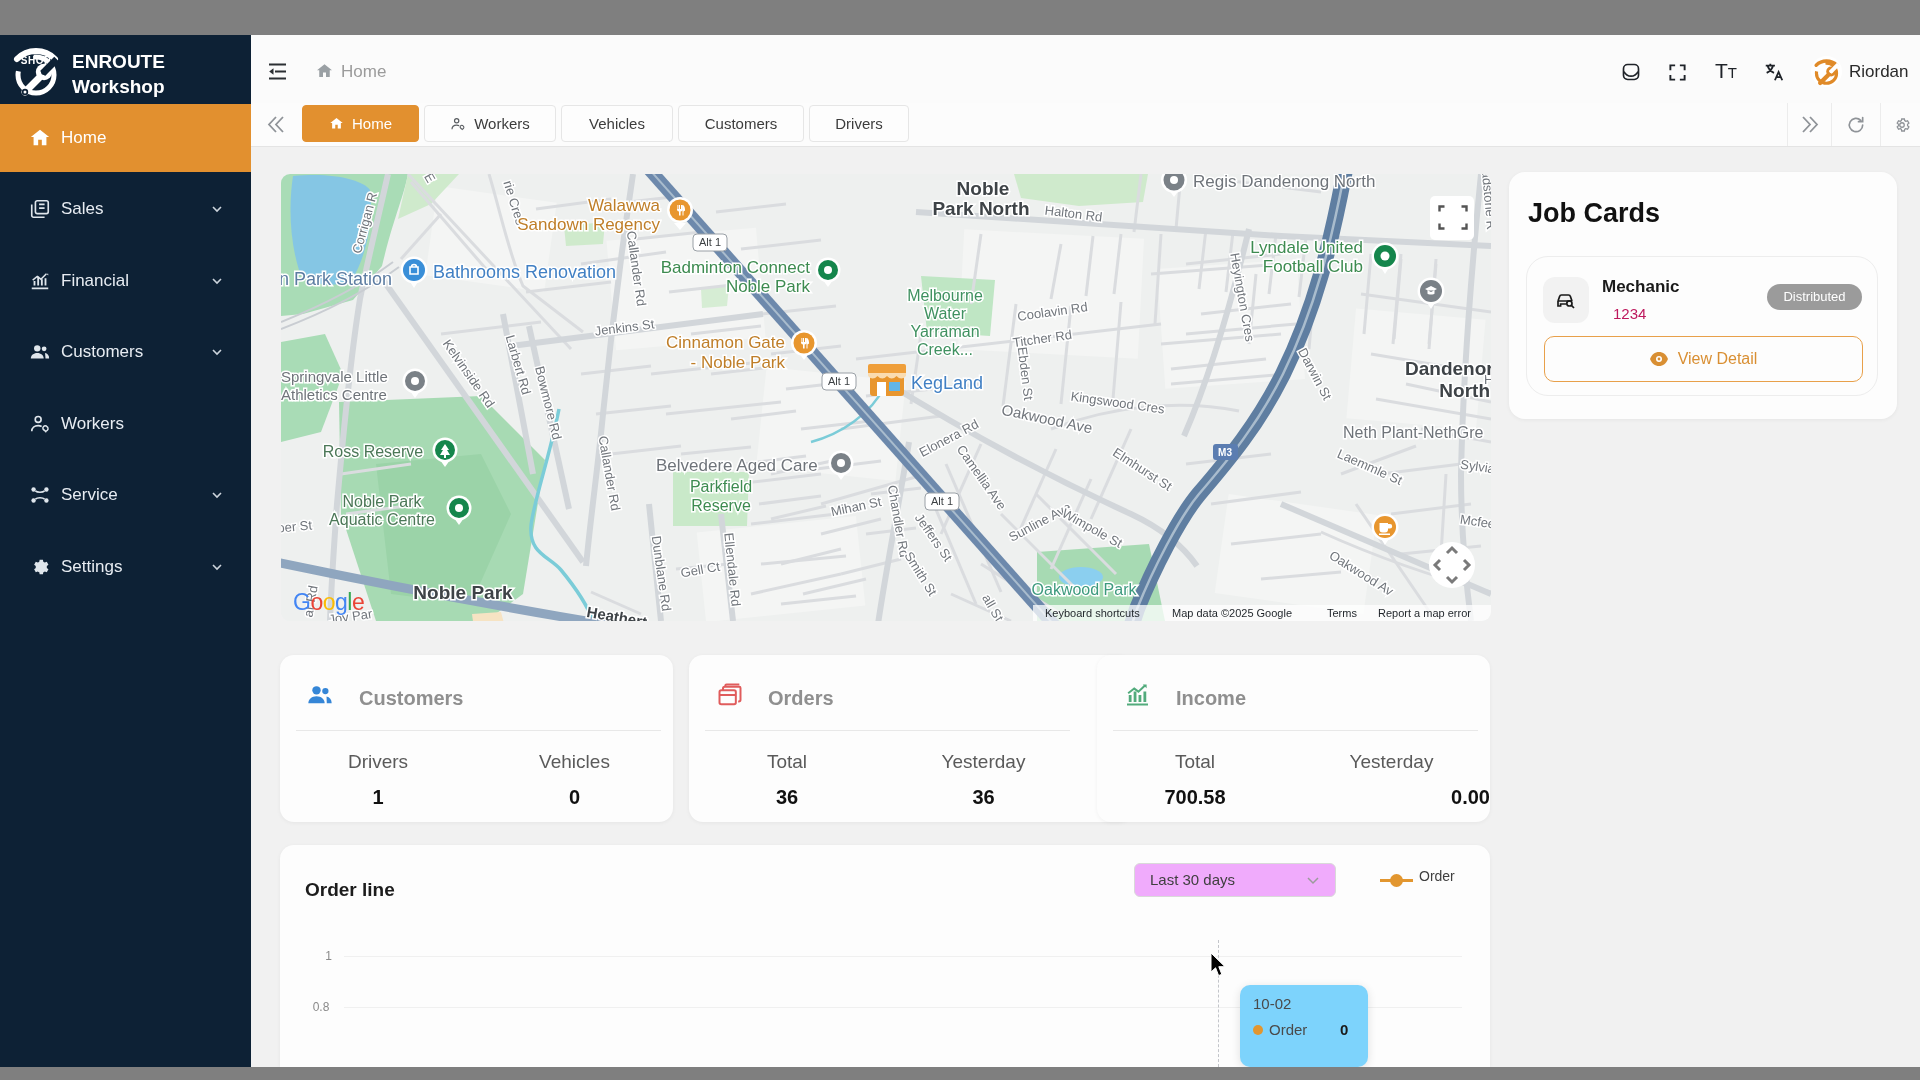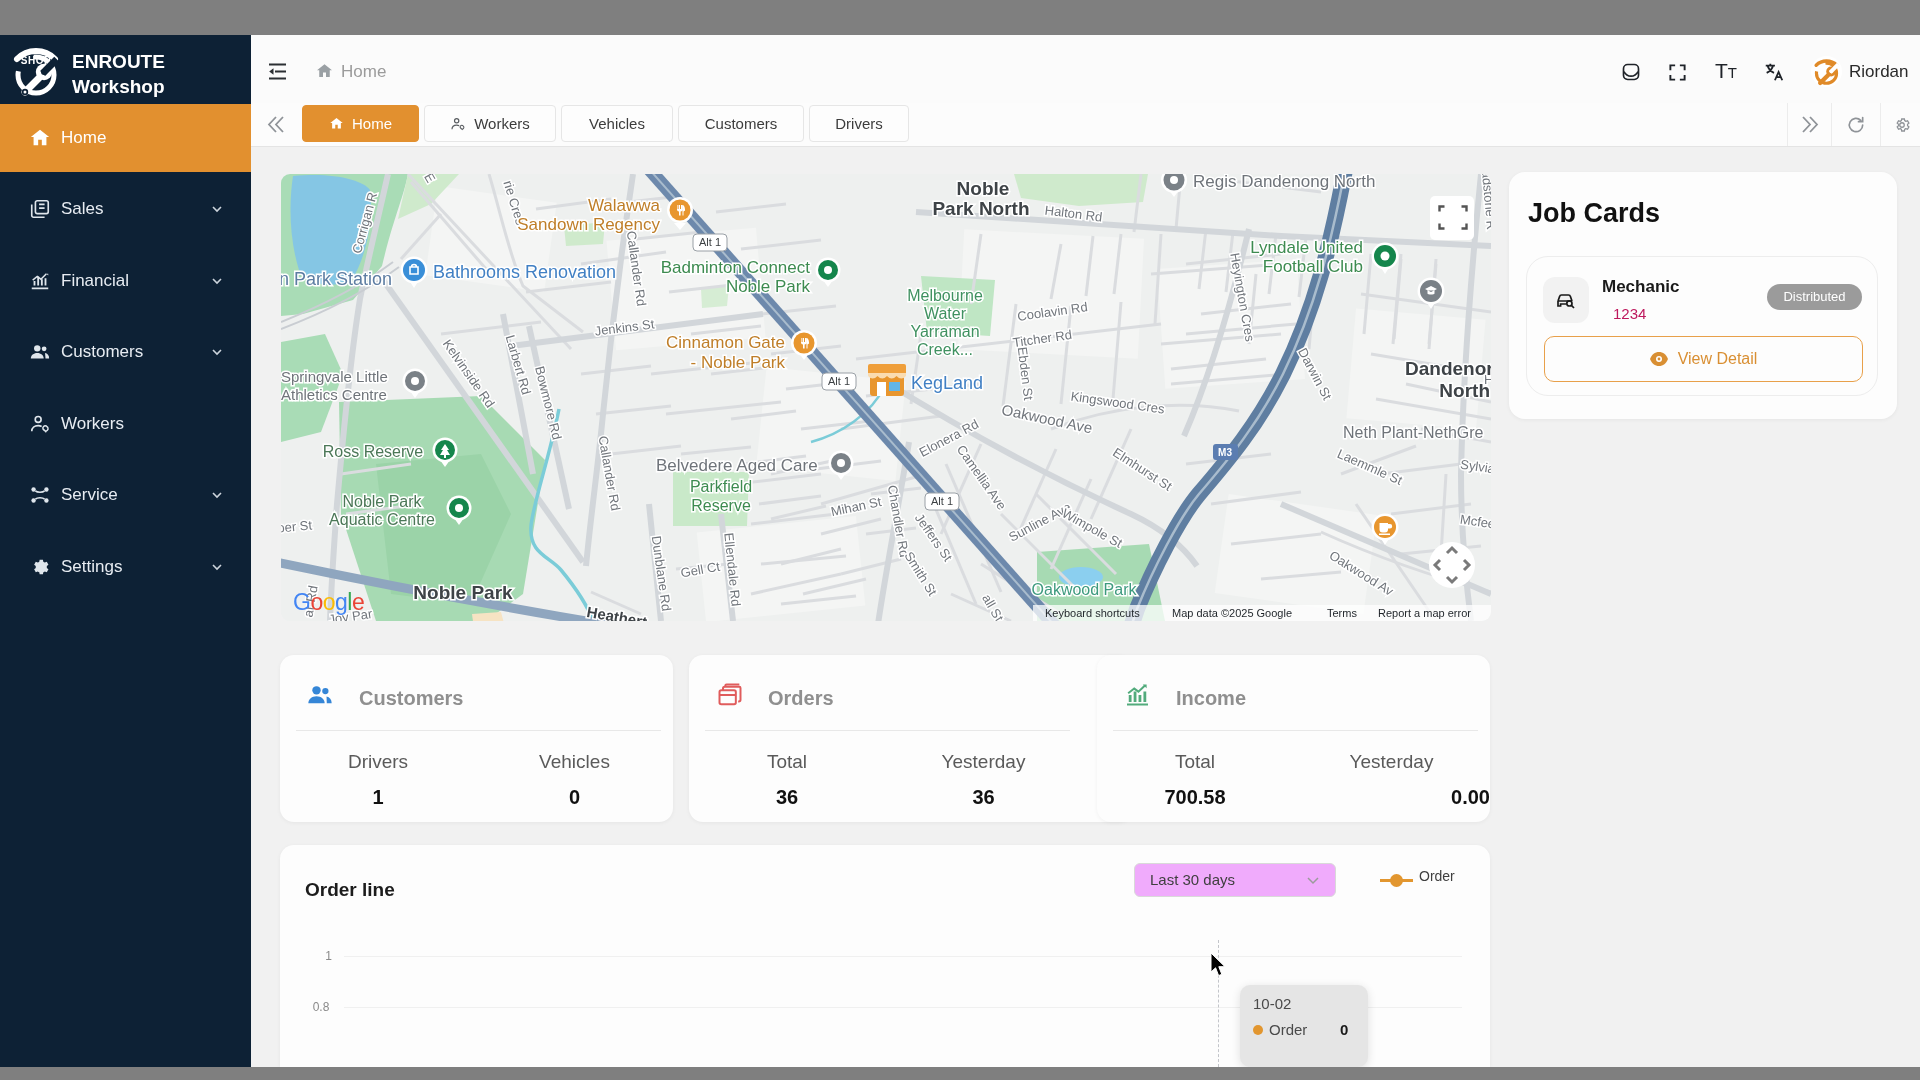--- a/index.html
+++ b/index.html
@@ -660,21 +660,21 @@
         <circle cx="16.5" cy="6.5" r="6.5" fill="#e2962f"></circle>
       </svg>
     <div class="abs" style="left:1139px;top:23px;font-size:14px;color:#3f3f3f">Order</div>
 
     <div class="abs" style="left:38px;top:104px;width:14px;text-align:right;font-size:12px;color:#8a8a8a">1</div>
     <div class="abs" style="left:30px;top:155px;width:22px;text-align:center;font-size:12px;color:#8a8a8a">0.8</div>
     <div class="abs" style="left:64px;top:111px;width:1118px;border-top:1px solid #f0f0f0"></div>
     <div class="abs" style="left:64px;top:162px;width:1118px;border-top:1px solid #f0f0f0"></div>
     <div class="abs" style="left:938px;top:95px;height:127px;border-left:1px dashed #c3c5ca"></div>
 
-    <div class="abs" style="left:960px;top:140px;width:128px;height:82px;background:#e5e5e5;border-radius:10px;box-shadow:0 2px 10px rgba(0,0,0,0.12)">
+    <div class="abs" style="left:960px;top:140px;width:128px;height:82px;background:#7dd3fc;border-radius:10px;box-shadow:0 2px 10px rgba(0,0,0,0.12)">
       <div class="abs" style="left:13px;top:10px;font-size:15px;color:#4a4a4a">10-02</div>
       <div class="abs" style="left:13px;top:40px;width:10px;height:10px;border-radius:5px;background:#e2962f"></div>
       <div class="abs" style="left:29px;top:36px;font-size:15px;color:#4a4a4a">Order</div>
       <div class="abs" style="left:100px;top:36px;font-size:15px;font-weight:bold;color:#1a1a1a">0</div>
     </div>
     <svg class="abs" style="left:930px;top:108px" width="17" height="26" viewBox="0 0 17 26">
         <path d="M1 0v19l4.6-4.2 3 7.8 3.2-1.3-3-7.6H15z" fill="#000" stroke="#fff" stroke-width="1"></path>
       </svg>
   </div>
 </div>

